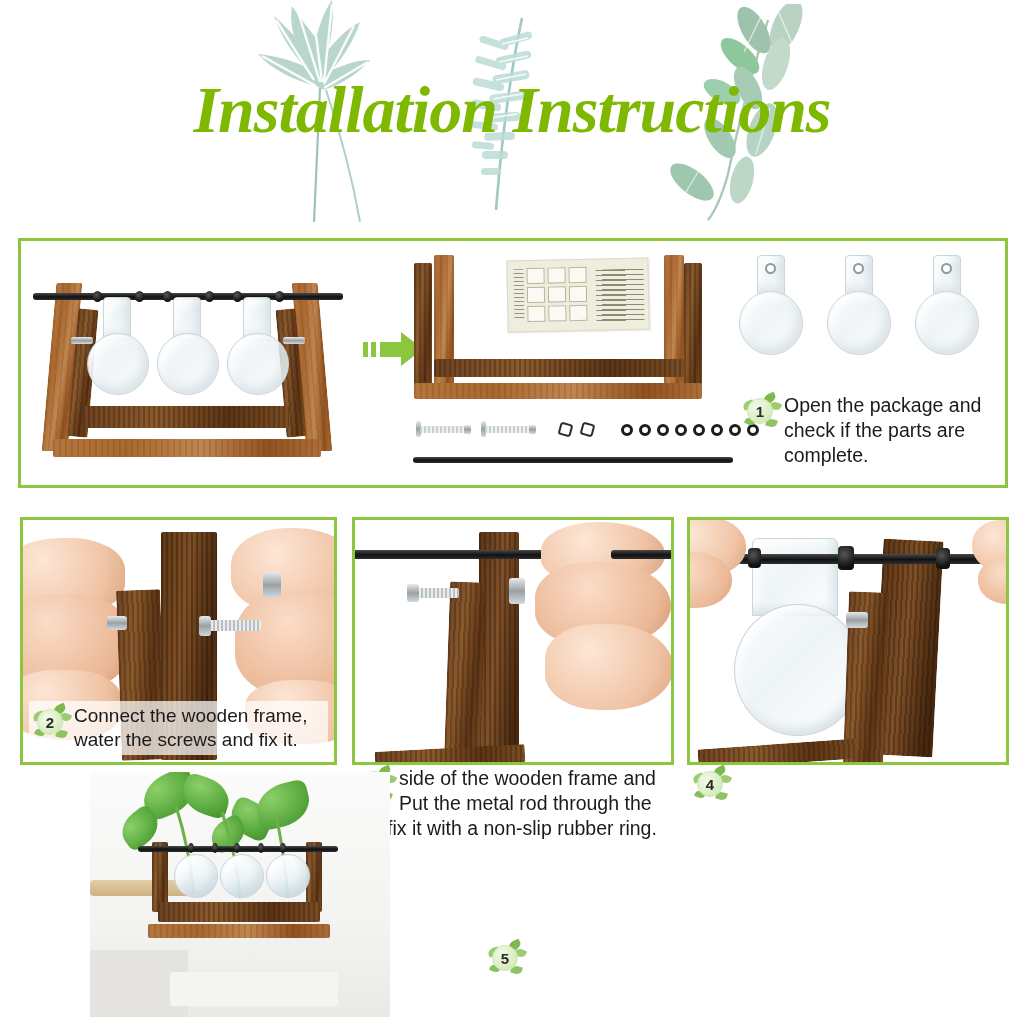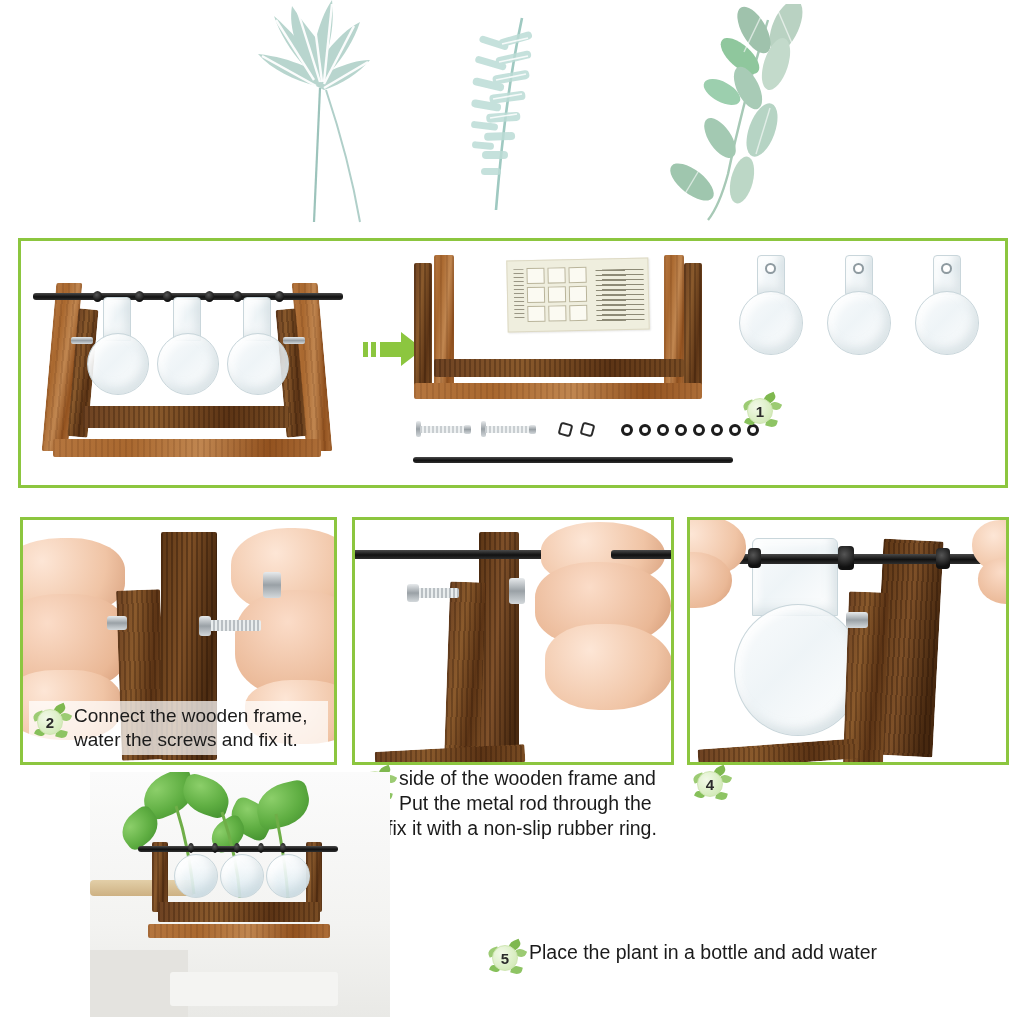--- a/index.html
+++ b/index.html
@@ -192,20 +192,21 @@
       <ellipse cx="106" cy="176" rx="11" ry="24" fill="#bcd7c6" transform="rotate(14 106 176)"></ellipse>
     </g>
     <g stroke="#ffffff" stroke-width="1.4" opacity=".6" fill="none">
       <path d="M140 2 L158 44"></path>
         <path d="M128 6 L108 48"></path>
         <path d="M134 104 L120 150"></path>
       <path d="M68 158 L44 198"></path>
     </g>
   </svg>
 
+  <div id="header-title">Installation Instructions</div>
 </div>
 
 <div class="panel" id="panel-parts">
 
   <div style="position:absolute; left:10px; top:20px; width:315px; height:205px;">
 
     <div class="wood" style="position:absolute; left:18px; top:22px; width:26px; height:168px; transform:skewX(-5deg);"></div>
     <div class="wood" style="position:absolute; left:268px; top:22px; width:26px; height:168px; transform:skewX(5deg);"></div>
 
     <div class="wood-dark" style="position:absolute; left:42px; top:48px; width:20px; height:128px; transform:rotate(5deg);"></div>
@@ -330,20 +331,25 @@
 
   <div class="step" style="left:722px; top:152px; width:250px;">
     <div class="badge">
       <div class="leaflet l1"></div>
         <div class="leaflet l2"></div>
         <div class="leaflet l3"></div>
       <div class="leaflet l4"></div>
         <div class="leaflet l5"></div>
       <div class="disc"></div>
       <div class="num">1</div>
+    </div>
+    <div class="step-text">
+      <div>Open the package and</div>
+      <div>check if the parts are</div>
+      <div>complete.</div>
     </div>
   </div>
 </div>
 
 <div class="panel" id="panel-step2">
   <div style="position:absolute; inset:0; background:#fff;">
 
     <div class="skin-a" style="position:absolute; left:-26px; top:18px; width:128px; height:76px; border-radius:50% 42% 40% 50%;"></div>
     <div class="skin-b" style="position:absolute; left:-30px; top:74px; width:136px; height:96px; border-radius:48% 40% 40% 52%;"></div>
     <div class="skin-a" style="position:absolute; left:-20px; top:150px; width:118px; height:70px; border-radius:44% 40% 40% 50%;"></div>
@@ -504,16 +510,13 @@
 <div class="step" style="left:488px; top:940px;">
   <div class="badge">
     <div class="leaflet l1"></div>
       <div class="leaflet l2"></div>
       <div class="leaflet l3"></div>
     <div class="leaflet l4"></div>
       <div class="leaflet l5"></div>
     <div class="disc"></div>
     <div class="num">5</div>
   </div>
-  <div class="step-text">
-    <div>Place the plant in a bottle and add water</div>
-  </div>
 </div>
 
 </body></html>

